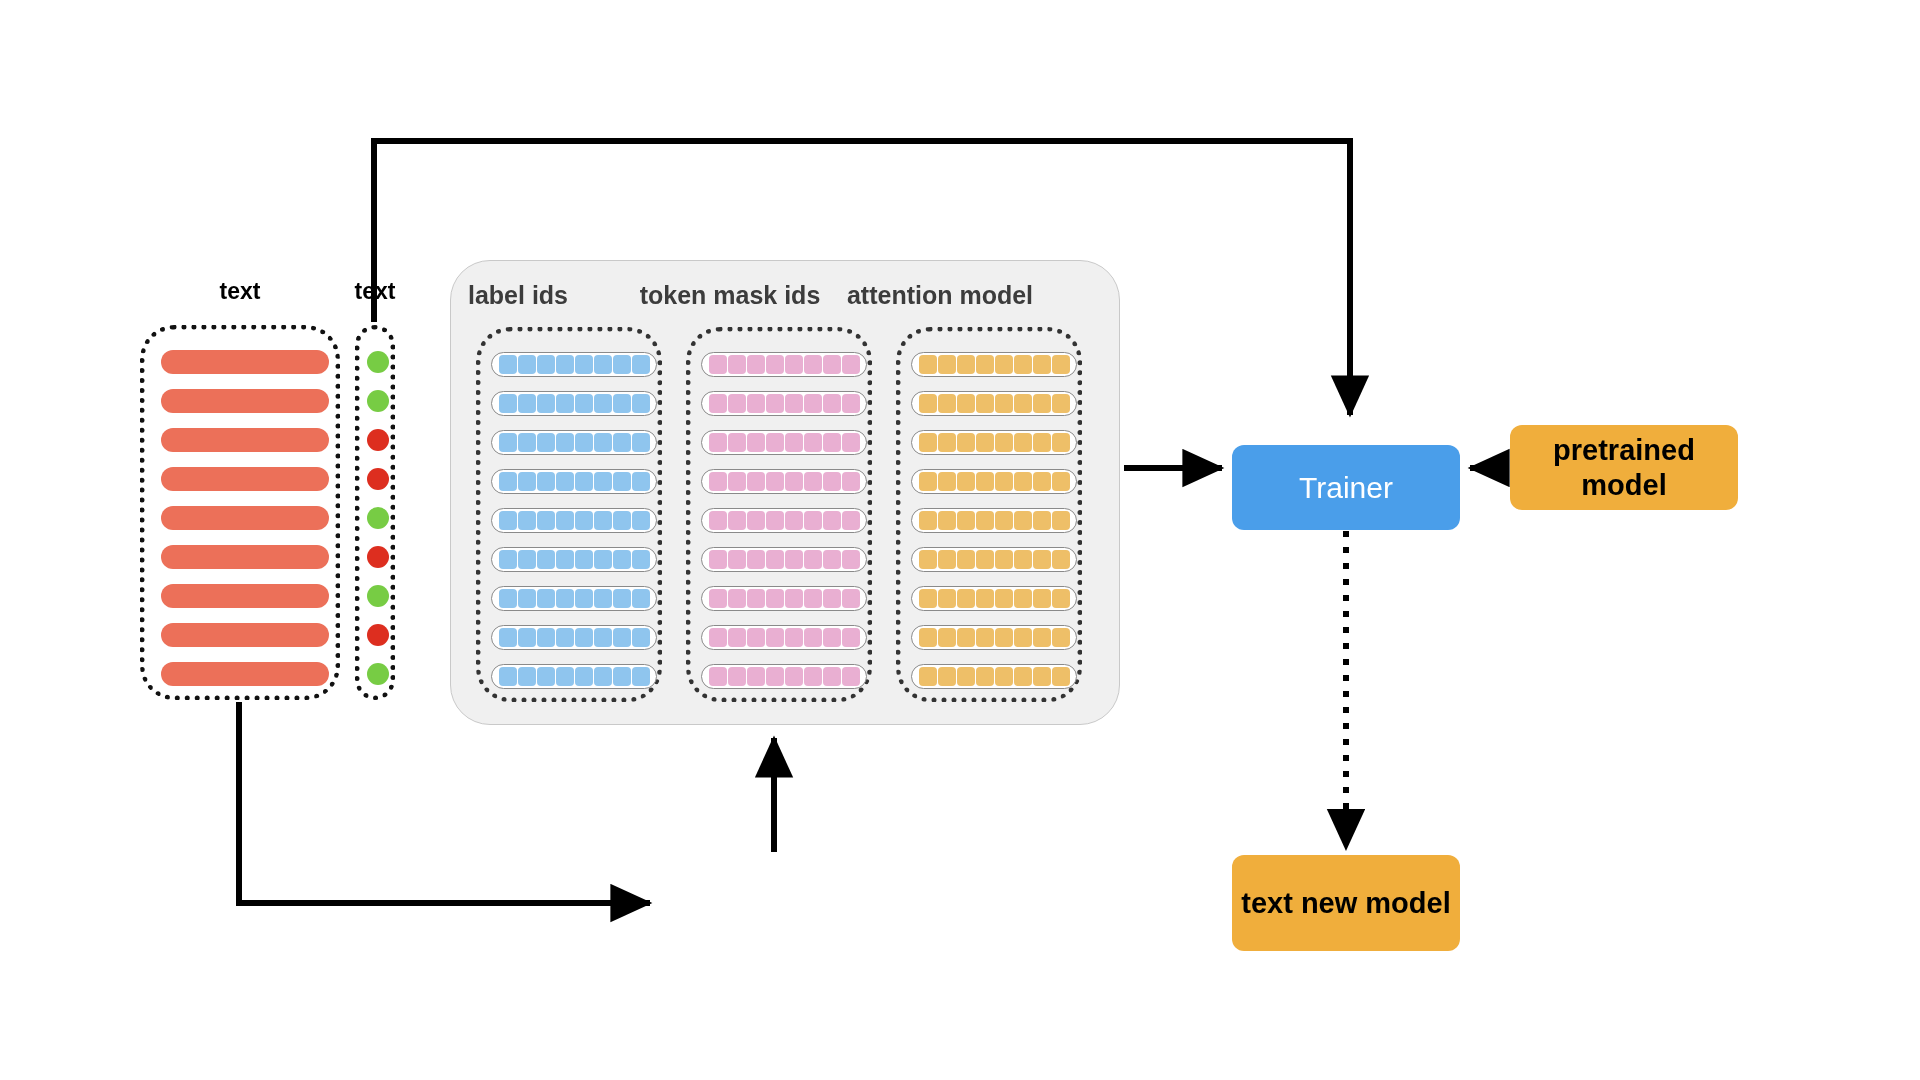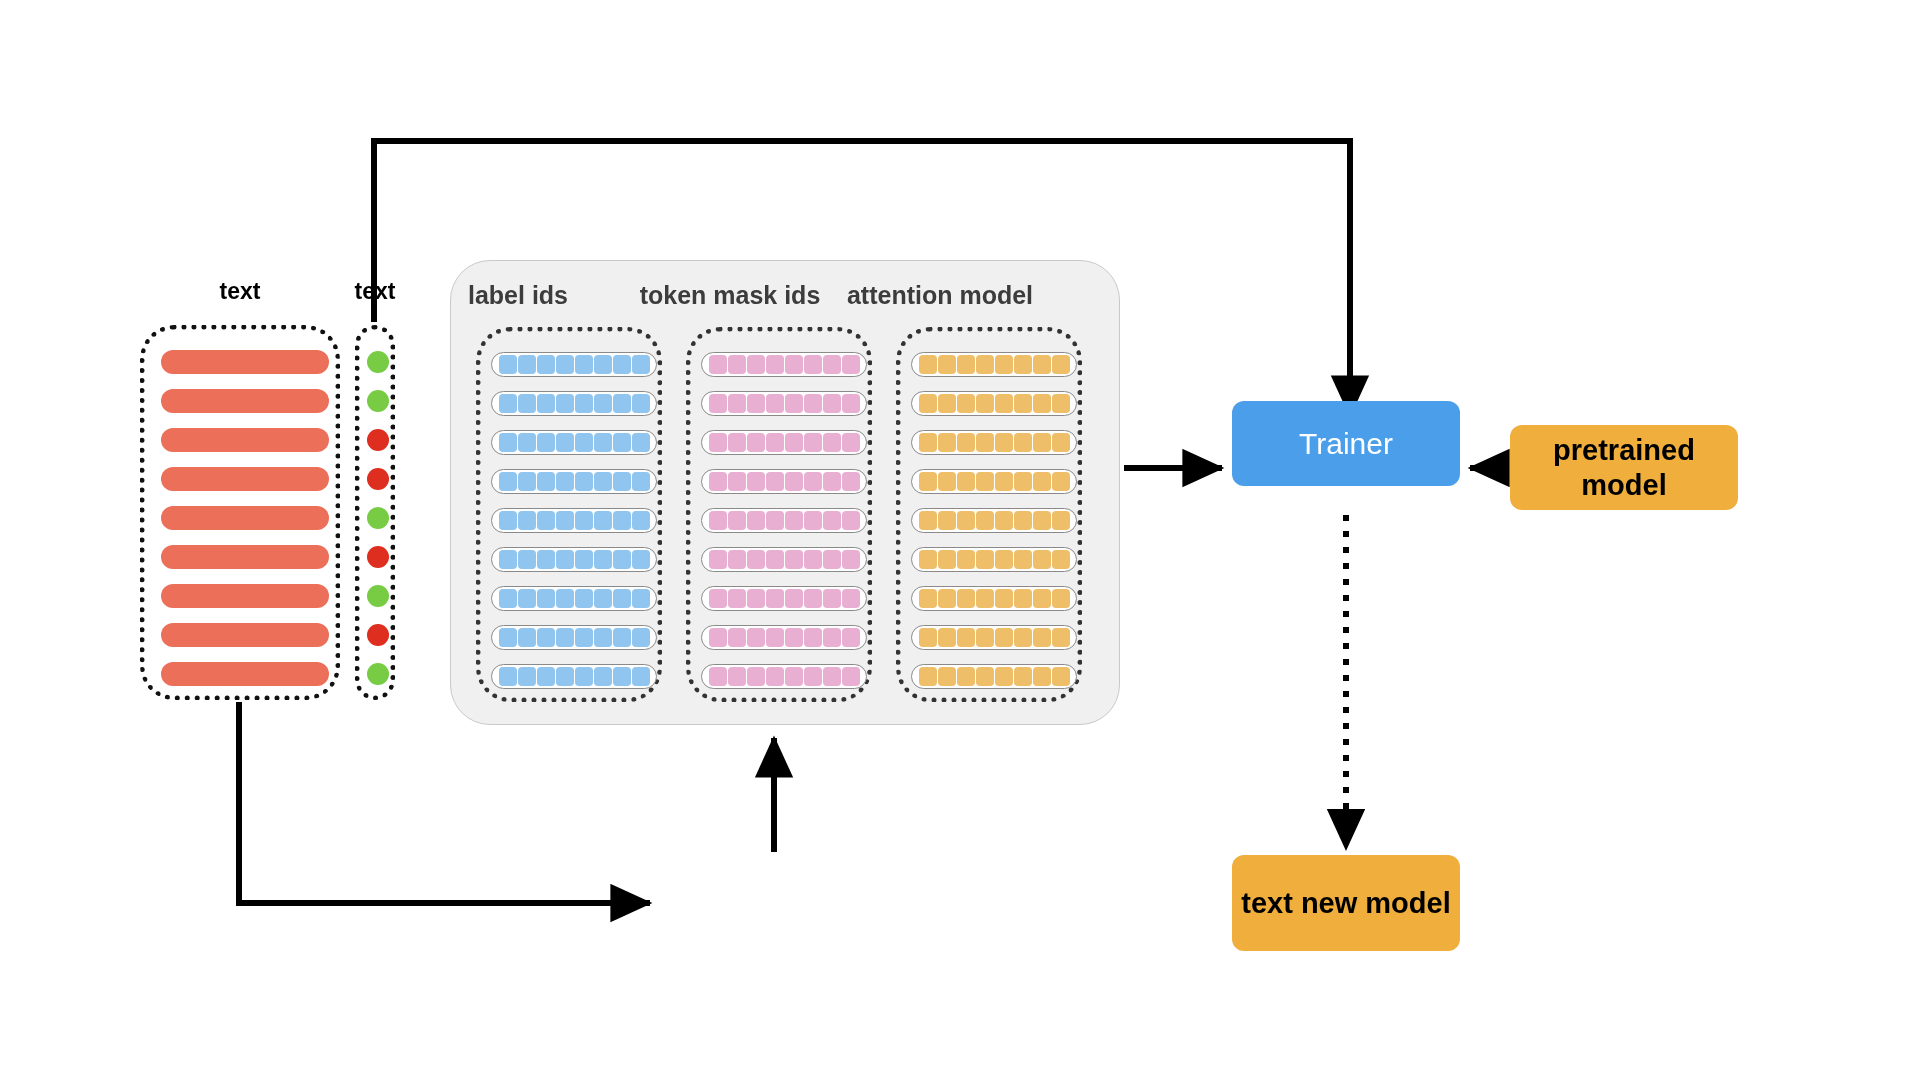--- a/index.html
+++ b/index.html
@@ -133,21 +133,21 @@
     font-size: 30px;
     font-weight: normal;
   }
   .node-orange {
     background: #F0AE3C;
     color: #000000;
     font-size: 29px;
     font-weight: bold;
   }
   #node-tokenizer { left: 660px; top: 855px; width: 228px; height: 96px; }
-  #node-trainer   { left: 1232px; top: 401px; width: 228px; height: 85px; }
+  #node-trainer   { left: 1232px; top: 445px; width: 228px; height: 85px; }
   #node-pretrained{ left: 1510px; top: 425px; width: 228px; height: 85px; }
   #node-newmodel  { left: 1232px; top: 855px; width: 228px; height: 96px; }
 
   
   #wires {
     position: absolute;
     left: 0; top: 0;
     width: 1920px; height: 1080px;
     pointer-events: none;
   }

